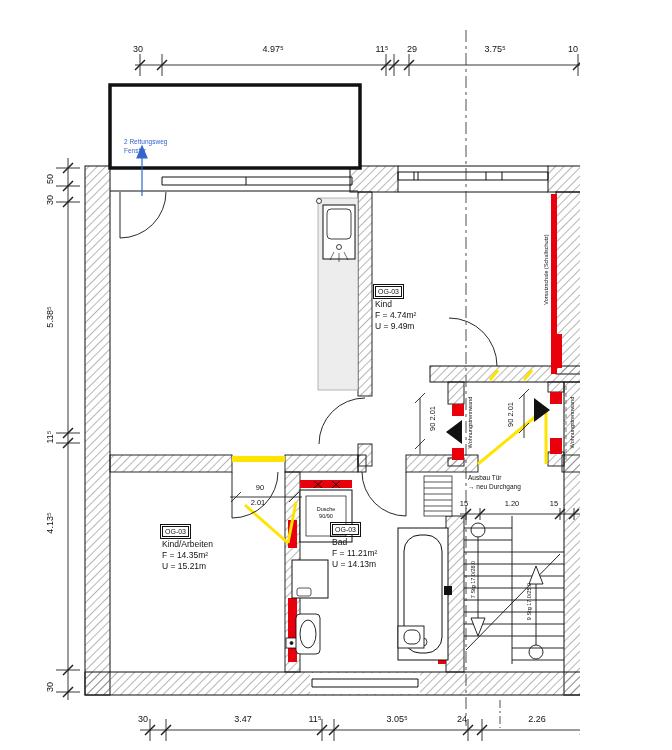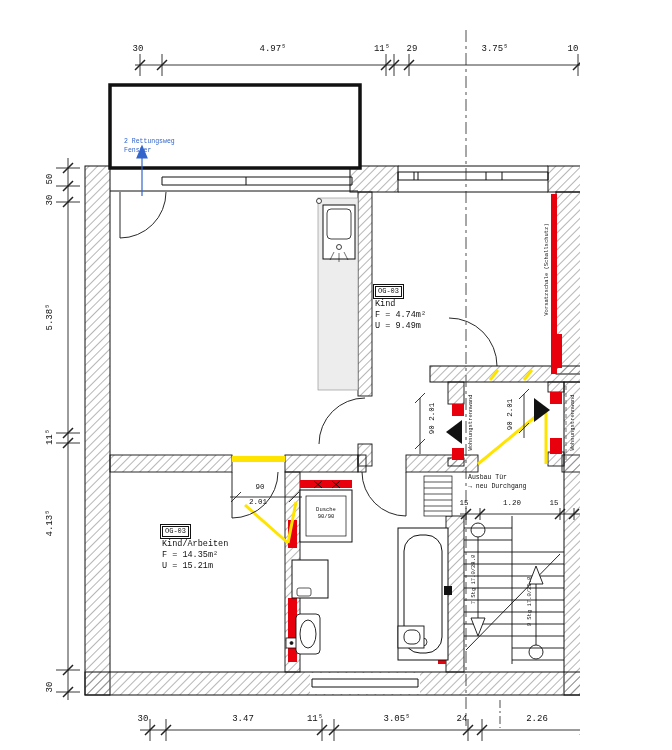--- a/index.html
+++ b/index.html
@@ -1,17 +1,17 @@
 <!DOCTYPE html>
 <html><head>
 <meta charset="utf-8">
 <style>
   html,body{margin:0;padding:0;background:#fff;}
   .plan{position:relative;width:580px;height:750px;background:#fff;overflow:hidden;
-        font-family:Liberation Mono, monospace;color:#111;}
+        font-family:Liberation Sans, sans-serif;color:#111;}
   .plan svg{position:absolute;left:0;top:0;}
   .rlbl{position:absolute;font-size:8.5px;line-height:11px;white-space:nowrap;z-index:5;}
   .og{display:inline-block;border:1.2px solid #111;outline:1px solid #111;outline-offset:1px;
       padding:0 2px;font-size:7px;line-height:9px;margin-bottom:2px;background:#fff;}
   .dlbl{position:absolute;font-size:9px;line-height:11px;white-space:nowrap;z-index:5;
         transform:translateX(-50%);}
   .vl{position:absolute;width:44px;height:14px;text-align:center;font-size:9px;line-height:14px;
       transform:rotate(-90deg);white-space:nowrap;z-index:5;}
   .rot{position:absolute;transform:rotate(-90deg);white-space:nowrap;z-index:5;text-align:center;}
   .tiny{font-size:5.5px;line-height:7px;}
@@ -214,20 +214,26 @@
   <div>Kind</div>
   <div>F = 4.74m²</div>
   <div>U = 9.49m</div>
 </div>
 <div class="rlbl" style="left:162px;top:526px">
   <div class="og">OG-03</div>
   <div>Kind/Arbeiten</div>
   <div>F = 14.35m²</div>
   <div>U = 15.21m</div>
 </div>
+<div class="rlbl" style="left:332px;top:524px">
+  <div class="og">OG-03</div>
+  <div>Bad</div>
+  <div>F = 11.21m²</div>
+  <div>U = 14.13m</div>
+</div>
 
 <div class="rlbl tiny ctr" style="left:303px;top:506px;width:46px">
   <div>Dusche</div>
   <div>90/90</div>
 </div>
 
 <div class="rlbl small blue" style="left:124px;top:138px">
   <div>2 Rettungsweg</div>
   <div>Fenster</div>
 </div>

